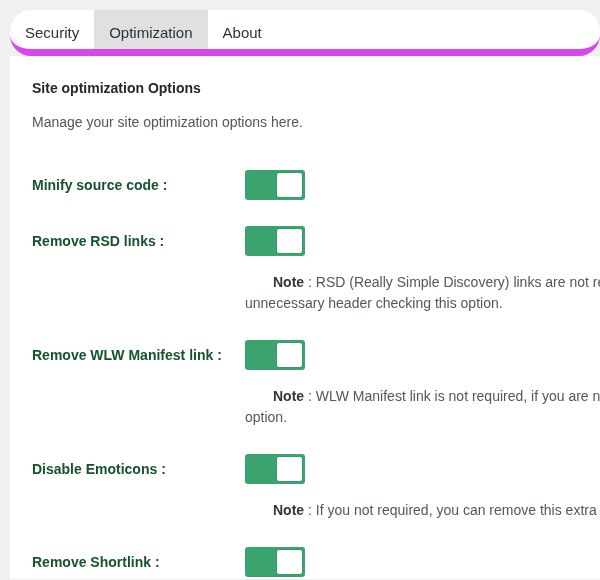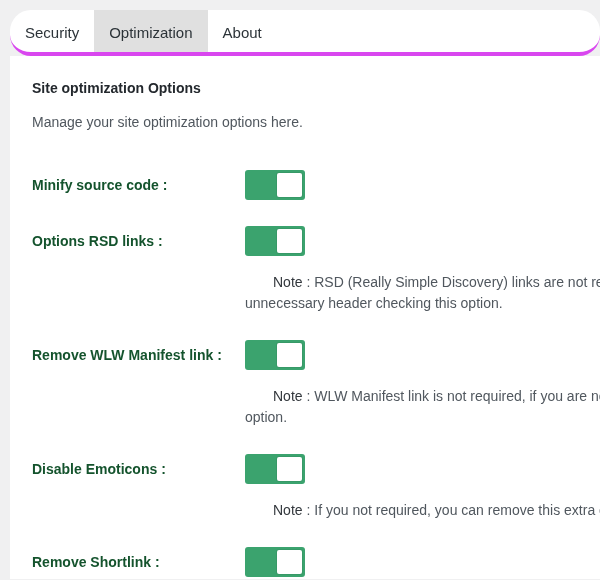--- a/index.html
+++ b/index.html
@@ -10,21 +10,21 @@
     color: #23282d;
   }
   .wrap { margin: 10px 0 0 10px; width: 590px; }
 
   
   .tabbar {
     background: #ffffff;
     display: flex;
     align-items: stretch;
     height: 46px;
-    border-bottom: 4px solid #d946ef;
+    border-bottom: 7px solid #d946ef;
     border-radius: 21px;
   }
   .tab {
     padding: 0 15px;
     line-height: 46px;
     font-size: 15px;
     color: #2c3338;
     cursor: pointer;
     white-space: nowrap;
   }
@@ -63,21 +63,21 @@
     position: absolute; top: 3px; right: 3px;
     width: 25px; height: 24px;
     background: #ffffff;
     border-radius: 2px;
     box-shadow: 0 0 0 1px rgba(0,0,0,0.06);
   }
 
   
   .note { margin-top: 16px; font-size: 14px; color: #50575e; }
   .note-line { white-space: nowrap; line-height: 21px; overflow: hidden; }
-  .note-strong { font-weight: 400; color: #32373c; padding-left: 28px; }
+  .note-strong { font-weight: 700; color: #32373c; padding-left: 28px; }
 </style>
 </head>
 <body>
 
 <div class="wrap">
 
   <div class="tabbar">
     <div class="tab">Security</div>
     <div class="tab active">Optimization</div>
     <div class="tab">About</div>
@@ -92,21 +92,21 @@
       <div class="row">
         <div class="row-label">Minify source code :</div>
         <div class="row-control">
           <div class="toggle">
             <span class="knob"></span>
           </div>
         </div>
       </div>
 
       <div class="row">
-        <div class="row-label">Options RSD links :</div>
+        <div class="row-label">Remove RSD links :</div>
         <div class="row-control">
           <div class="toggle">
             <span class="knob"></span>
           </div>
           <div class="note">
             <div class="note-line"><span class="note-strong">Note</span><span> : RSD (Really Simple Discovery) links are not required, if you are not going to use pingbacks. You can remove this</span></div>
             <div class="note-line">unnecessary header checking this option.</div>
           </div>
         </div>
       </div>

